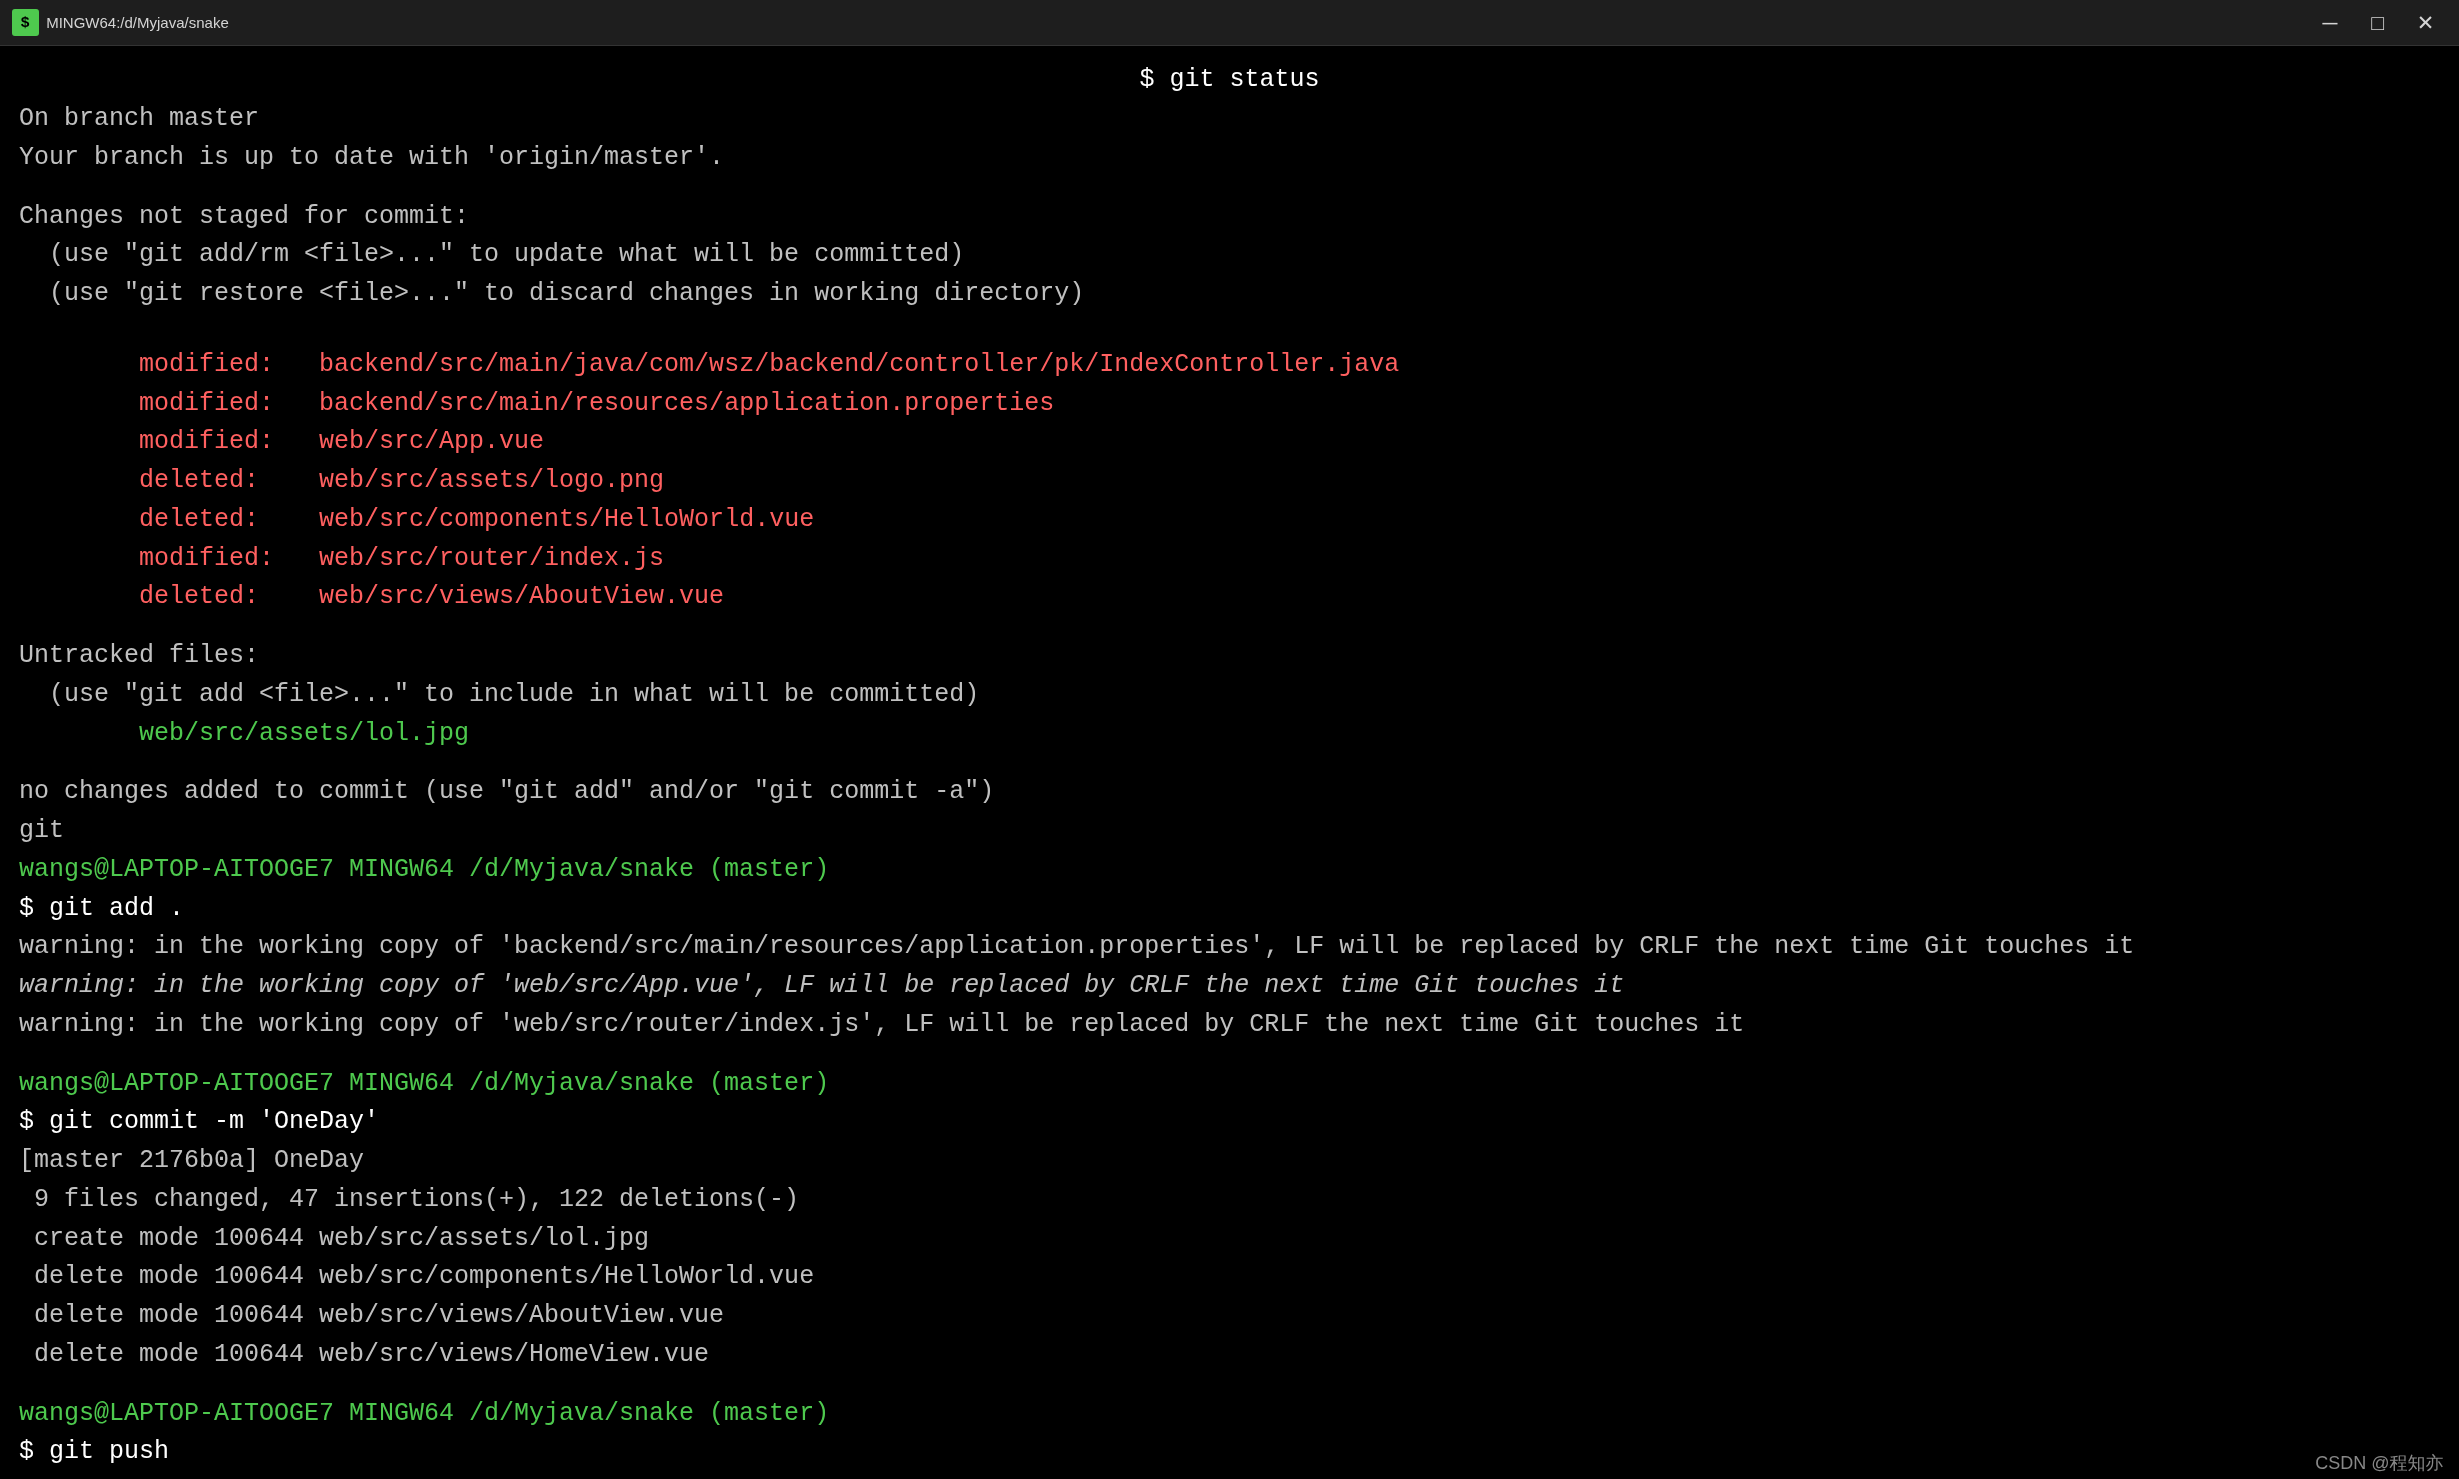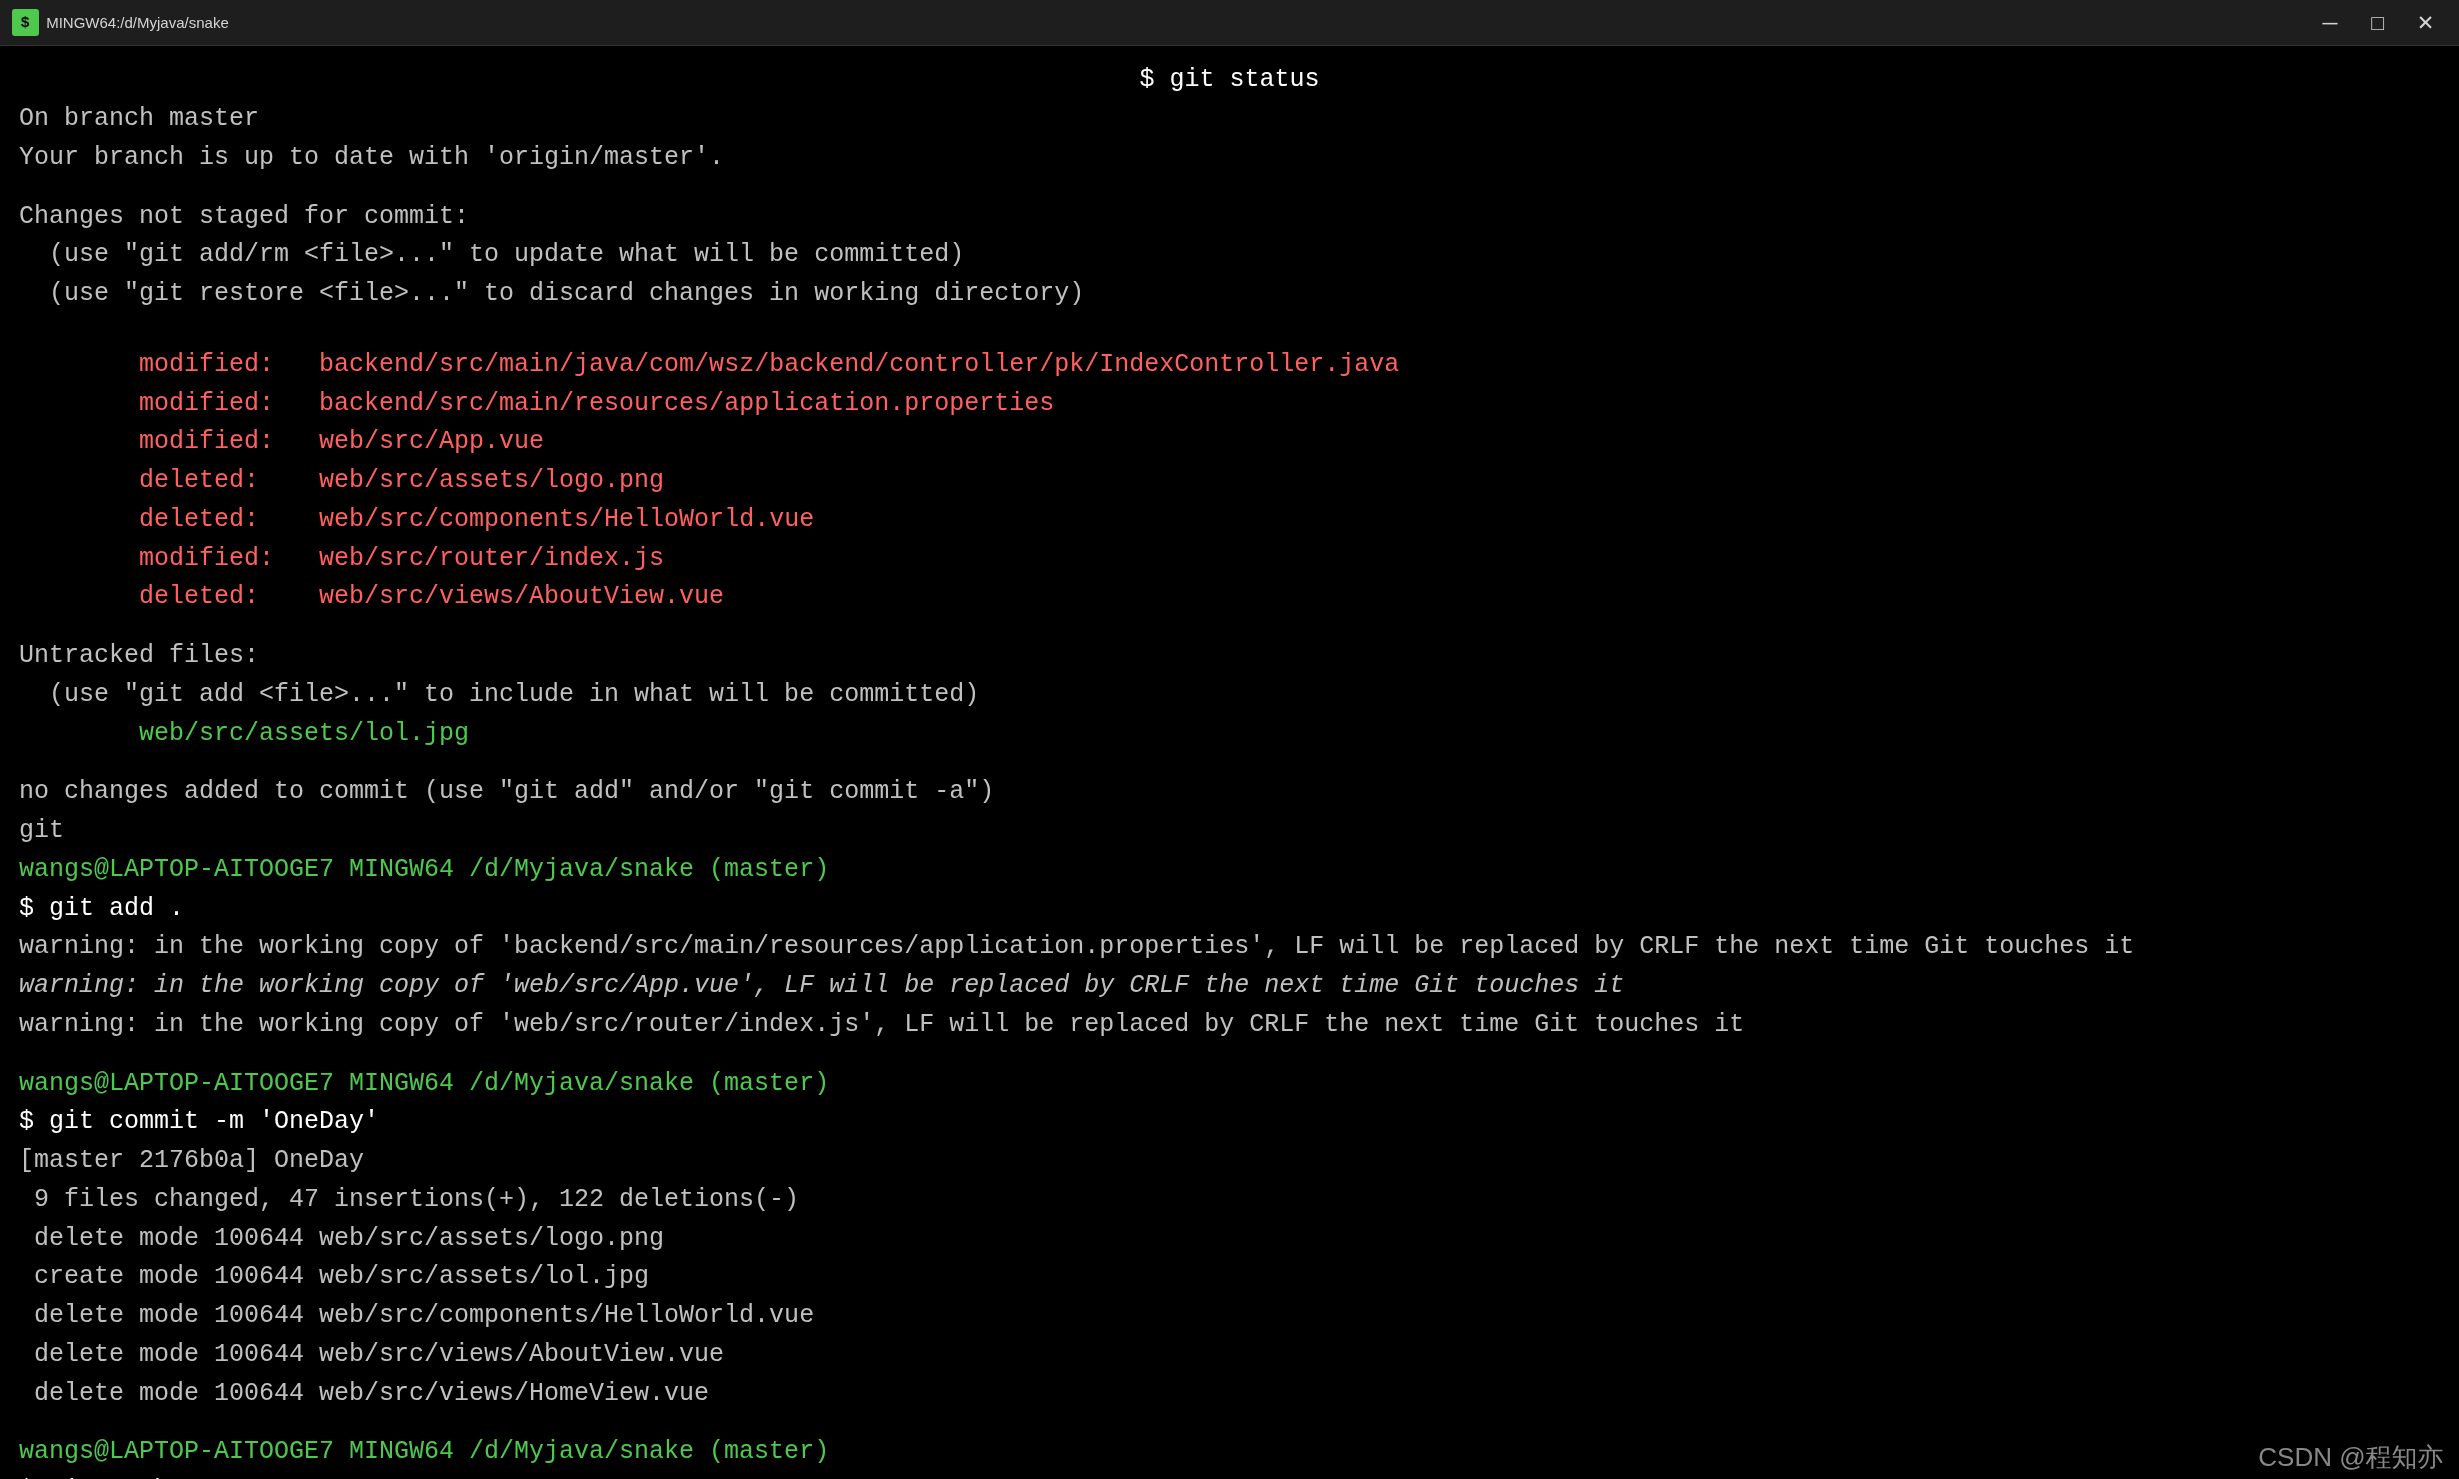--- a/index.html
+++ b/index.html
@@ -80,21 +80,21 @@
     .line {
       white-space: pre;
       color: #c0c0c0;
     }
 
     .status-bar {
       position: fixed;
       bottom: 0;
       right: 0;
       color: #888;
-      font-size: 26px;
+      font-size: 18px;
       font-family: 'Segoe UI', sans-serif;
       padding: 3.8px 15.4px;
       background: #000;
     }
   </style>
 </head>
 <body>
 
 <div class="title-bar">
   <div class="title-bar-left">
@@ -133,21 +133,20 @@
     <div class="line" style="white-space: pre; line-height: 1.55; color: rgb(78, 201, 78);">wangs@LAPTOP-AITOOGE7 MINGW64 /d/Myjava/snake (master)</div>
     <div class="line" style="white-space: pre; line-height: 1.55; color: rgb(255, 255, 255);">$ git add .</div>
     <div class="line" style="white-space: pre; line-height: 1.55; color: rgb(192, 192, 192);">warning: in the working copy of 'backend/src/main/resources/application.properties', LF will be replaced by CRLF the next time Git touches it</div>
     <div class="line" style="white-space: pre; line-height: 1.55; color: rgb(192, 192, 192); font-style: italic;">warning: in the working copy of 'web/src/App.vue', LF will be replaced by CRLF the next time Git touches it</div>
     <div class="line" style="white-space: pre; line-height: 1.55; color: rgb(192, 192, 192);">warning: in the working copy of 'web/src/router/index.js', LF will be replaced by CRLF the next time Git touches it</div>
     <div class="line" style="white-space: pre; line-height: 0.8;">&nbsp;</div>
     <div class="line" style="white-space: pre; line-height: 1.55; color: rgb(78, 201, 78);">wangs@LAPTOP-AITOOGE7 MINGW64 /d/Myjava/snake (master)</div>
     <div class="line" style="white-space: pre; line-height: 1.55; color: rgb(255, 255, 255);">$ git commit -m 'OneDay'</div>
     <div class="line" style="white-space: pre; line-height: 1.55; color: rgb(192, 192, 192);">[master 2176b0a] OneDay</div>
     <div class="line" style="white-space: pre; line-height: 1.55; color: rgb(192, 192, 192);"> 9 files changed, 47 insertions(+), 122 deletions(-)</div>
-    <div class="line" style="white-space: pre; line-height: 1.55; color: rgb(192, 192, 192);"> delete mode 100644 web/src/assets/logo.png</div>
     <div class="line" style="white-space: pre; line-height: 1.55; color: rgb(192, 192, 192);"> create mode 100644 web/src/assets/lol.jpg</div>
     <div class="line" style="white-space: pre; line-height: 1.55; color: rgb(192, 192, 192);"> delete mode 100644 web/src/components/HelloWorld.vue</div>
     <div class="line" style="white-space: pre; line-height: 1.55; color: rgb(192, 192, 192);"> delete mode 100644 web/src/views/AboutView.vue</div>
     <div class="line" style="white-space: pre; line-height: 1.55; color: rgb(192, 192, 192);"> delete mode 100644 web/src/views/HomeView.vue</div>
     <div class="line" style="white-space: pre; line-height: 0.8;">&nbsp;</div>
     <div class="line" style="white-space: pre; line-height: 1.55; color: rgb(78, 201, 78);">wangs@LAPTOP-AITOOGE7 MINGW64 /d/Myjava/snake (master)</div>
     <div class="line" style="white-space: pre; line-height: 1.55; color: rgb(255, 255, 255);">$ git push</div>
   </div>
 
 <div class="status-bar">

